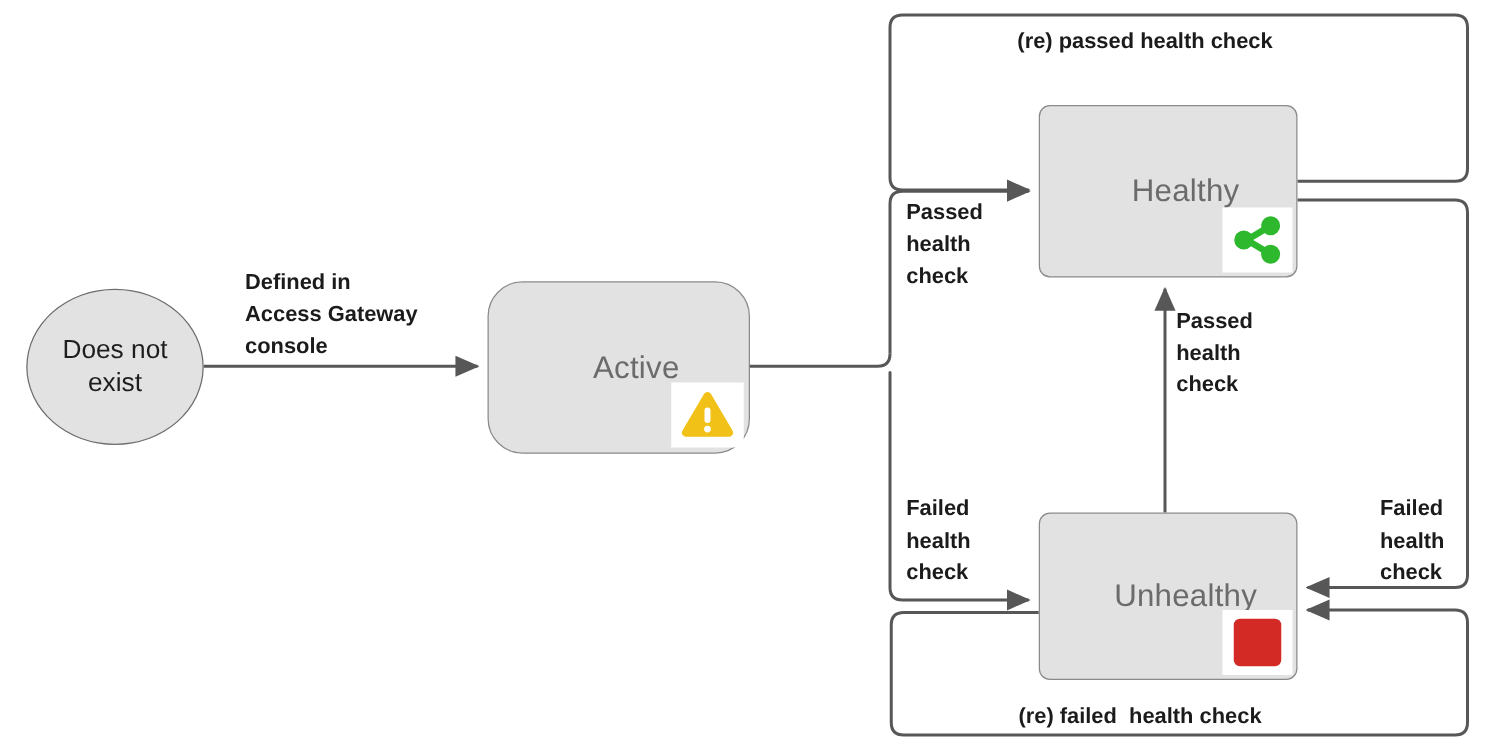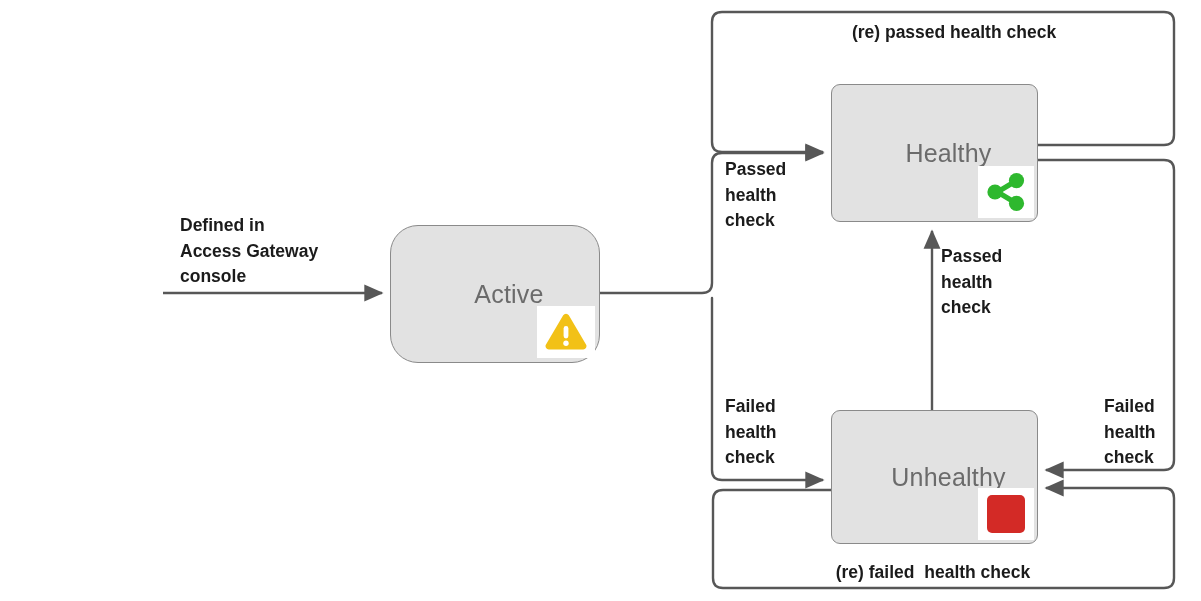--- a/index.html
+++ b/index.html
@@ -111,20 +111,24 @@
       <path d="M 1038 160 L 1164 160 Q 1174 160 1174 170 L 1174 460 Q 1174 470 1164 470 L 1046 470" marker-end="url(#arrow)"></path>
 
       <path d="M 1038 145 L 1164 145 Q 1174 145 1174 135 L 1174 22 Q 1174 12 1164 12
                L 722 12 Q 712 12 712 22 L 712 142 Q 712 152 722 152 L 823 152" marker-end="url(#arrow)"></path>
 
       <path d="M 831 490 L 723 490 Q 713 490 713 500 L 713 578 Q 713 588 723 588
                L 1164 588 Q 1174 588 1174 578 L 1174 498 Q 1174 488 1164 488 L 1046 488" marker-end="url(#arrow)"></path>
     </g>
   </svg>
 
+  <div class="circle-node" style="left:21px; top:231px; width:142px; height:125px;">
+    <div class="circle-label" style="white-space:pre;">Does not
+exist</div>
+  </div>
 
   <div class="node" style="left:390px; top:225px; width:210px; height:138px;border-radius:28px;">
     <div class="node-label">Active</div>
     <div class="badge" style="right:4px; bottom:4px; width:58px; height:52px;">
       <svg width="46" height="42" viewBox="0 0 46 42" xmlns="http://www.w3.org/2000/svg">
         <path d="M20.2 4.2 L3.0 33.4 a3.3 3.3 0 0 0 2.8 5.0 h34.4 a3.3 3.3 0 0 0 2.8 -5.0
                  L25.8 4.2 a3.3 3.3 0 0 0 -5.6 0 z" fill="#f2c117"></path>
         <rect x="20.6" y="15.0" width="4.8" height="12.4" rx="2.4" fill="#ffffff"></rect>
         <circle cx="23" cy="32.2" r="2.7" fill="#ffffff"></circle>
       </svg>
@@ -146,37 +150,37 @@
     </div>
   </div>
 
   <div class="node" style="left:831px; top:410px; width:207px; height:134px;">
     <div class="node-label">Unhealthy</div>
     <div class="badge" style="right:3px; bottom:3px; width:56px; height:52px;">
         <div style="width:38px; height:38px; background:#d32a26; border-radius:5px;"></div>
     </div>
   </div>
 
-  <div class="edge-label" style="left:180px; top:213px;">Defined in
+  <div class="edge-label" style="left:196px; top:213px;">Defined in
 Access Gateway
 console</div>
 
   <div class="edge-label" style="left:725px; top:157px;">Passed
 health
 check</div>
 
   <div class="edge-label" style="left:725px; top:394px;">Failed
 health
 check</div>
 
   <div class="edge-label" style="left:941px; top:244px;">Passed
 health
 check</div>
 
   <div class="edge-label" style="left:1104px; top:394px;">Failed
 health
 check</div>
 
-  <div class="edge-label center" style="left:723px; top:20px; width:462px;">(re) passed health check</div>
+  <div class="edge-label center" style="left:685px; top:20px; width:462px;">(re) passed health check</div>
 
-  <div class="edge-label center" style="left:705px; top:560px; width:456px;">(re) failed  health check</div>
+  <div class="edge-label center" style="left:684px; top:560px; width:456px;">(re) failed  health check</div>
 
 </div>
 
 </body></html>

